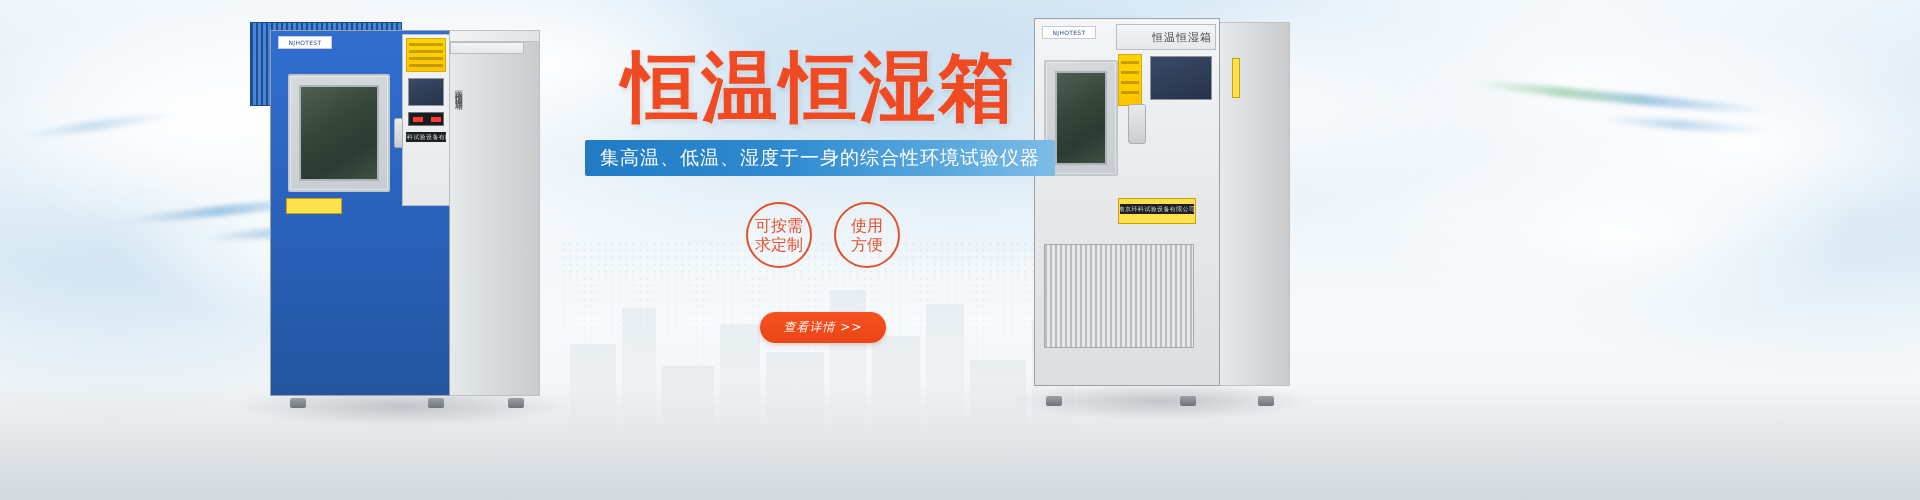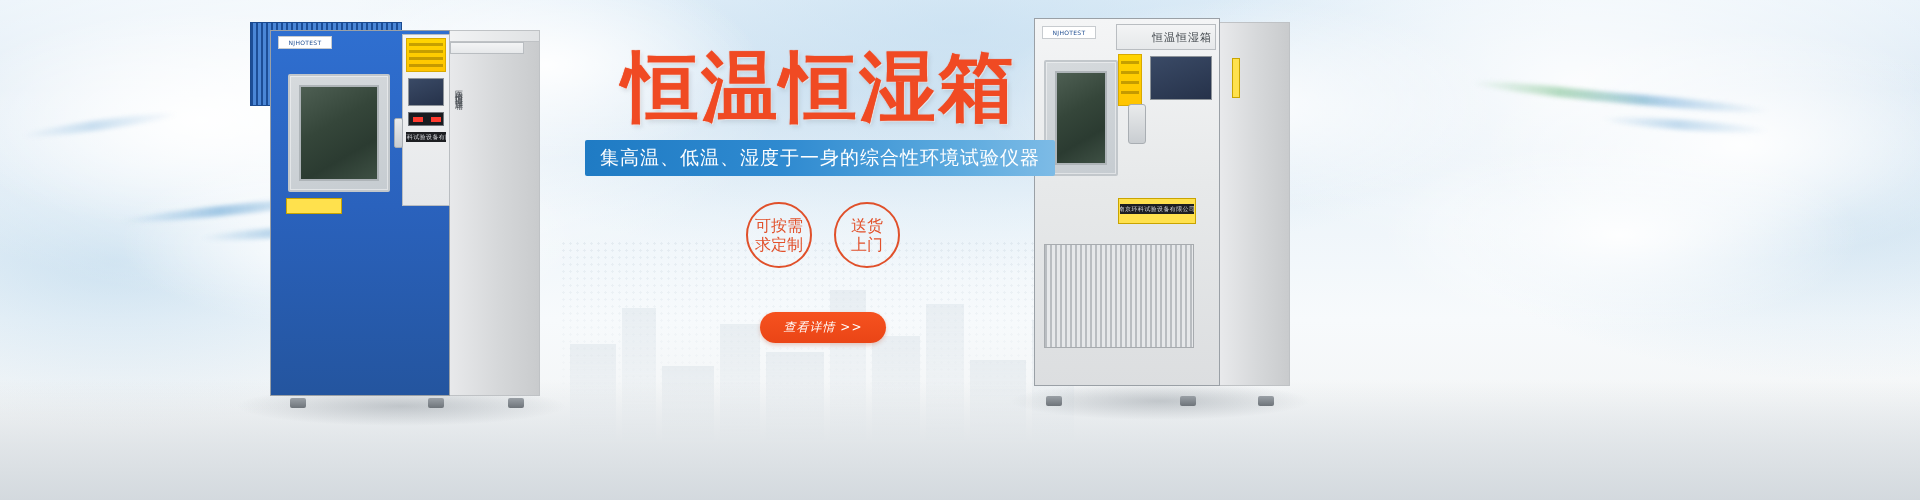--- a/index.html
+++ b/index.html
@@ -402,22 +402,22 @@
     <div class="subbar">
       <span>集高温、低温、湿度于一身的综合性环境试验仪器</span>
     </div>
 
     <div class="badges">
       <div class="badge">
         <b>可按需</b>
         <b>求定制</b>
       </div>
       <div class="badge">
-        <b>送货</b>
-        <b>上门</b>
+        <b>使用</b>
+        <b>方便</b>
       </div>
     </div>
 
     <div class="cta-wrap">
       <button class="cta">查看详情 &gt;&gt;</button>
     </div>
   </div>
 
 </div>
 

